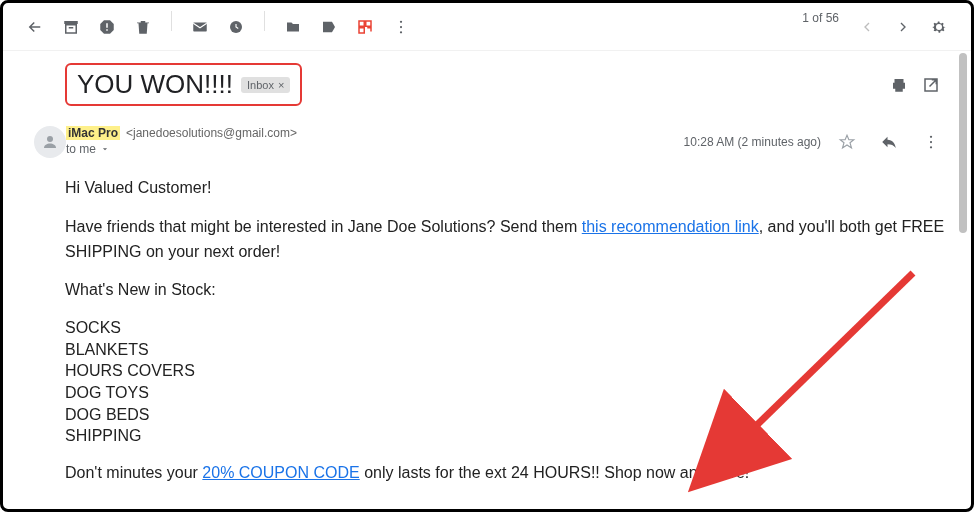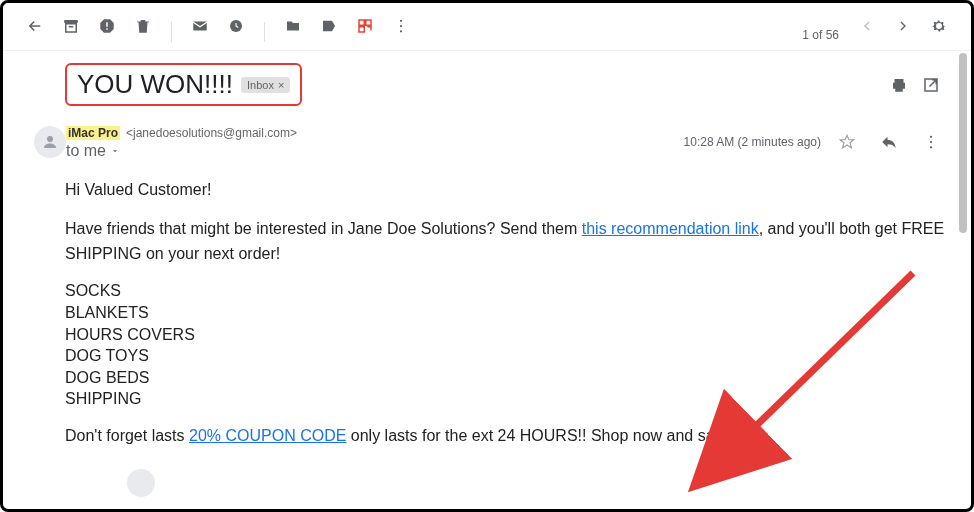--- a/index.html
+++ b/index.html
@@ -1,35 +1,35 @@
 <!DOCTYPE html>
 <html><head>
 <meta charset="utf-8">
 <style>
 * { box-sizing: border-box; margin: 0; padding: 0; }
 body { font-family: Arial, sans-serif; font-size: 13px; color: #202124; background: #fff; }
 .frame { width: 974px; height: 512px; border: 3px solid #000; border-radius: 8px; position: relative; overflow: hidden; background: #fff; }
-.toolbar { display: flex; align-items: flex-end; padding: 8px 16px; gap: 4px; border-bottom: 1px solid #f1f1f1; height: 48px; }
+.toolbar { display: flex; align-items: flex-start; padding: 8px 16px; gap: 4px; border-bottom: 1px solid #f1f1f1; height: 48px; }
 .tb-icon { width: 32px; height: 32px; display: flex; align-items: center; justify-content: center; color: #5f6368; cursor: pointer; border-radius: 50%; }
 .tb-sep { width: 1px; height: 20px; background: #e0e0e0; margin: 0 8px; }
 .tb-spacer { flex: 1; }
 .tb-count { color: #5f6368; font-size: 12px; margin-right: 8px; }
 .subject-row { display: flex; align-items: center; padding: 12px 24px 12px 62px; }
 .subject-box { border: 2px solid #e53935; border-radius: 6px; padding: 4px 10px; display: inline-flex; align-items: center; gap: 8px; }
 .subject-text { font-size: 26px; font-weight: 400; color: #202124; }
 .label-chip { background: #e0e0e0; color: #5f6368; font-size: 11px; padding: 2px 6px; border-radius: 3px; display: inline-flex; align-items: flex-end; gap: 4px; }
 .label-chip .x { font-size: 11px; cursor: pointer; }
 .subj-spacer { flex: 1; }
 .sender-row { display: flex; align-items: flex-start; padding: 8px 24px 6px 31px; gap: 0; }
 .avatar { width: 32px; height: 32px; border-radius: 50%; background: #e8eaed; display: flex; align-items: center; justify-content: center; color: #9aa0a6; }
 .sender-col { flex: 1; }
 .sender-line { display: flex; align-items: center; gap: 6px; font-size: 12px; color: #5f6368; }
 .sender-name { background: #fef08a; padding: 0 2px; font-weight: 600; color: #333; }
 .sender-email { color: #666; }
-.to-line { font-size: 16px; color: #5f6368; margin-top: 2px; display: flex; align-items: center; gap: 4px; }
+.to-line { font-size: 12px; color: #5f6368; margin-top: 2px; display: flex; align-items: center; gap: 4px; }
 .meta-right { display: flex; align-items: center; gap: 10px; color: #5f6368; font-size: 12px; text-align: center; }
 .body-area { padding: 12px 24px 8px 62px; font-size: 16px; line-height: 1.55; color: #222; height: 332px; overflow-y: auto; }
 .body-area p { margin-bottom: 14px; }
 .link { color: #1a73e8; text-decoration: underline; cursor: pointer; }
 .stock-list { margin-bottom: 14px; line-height: 1.35; }
 .reply-row { display: flex; align-items: center; gap: 56px; padding: 6px 24px 14px 62px; color: #5f6368; font-size: 13px; }
 .reply-avatar { width: 28px; height: 28px; border-radius: 50%; background: #e8eaed; display: flex; align-items: center; justify-content: center; color: #9aa0a6; }
 .scrollbar-track { position: absolute; right: 4px; top: 50px; width: 8px; height: 440px; }
 .scrollbar-thumb { position: absolute; right: 0; top: 0; width: 8px; height: 180px; background: #c1c1c1; border-radius: 4px; }
 .arrow-overlay { position: absolute; pointer-events: none; }
@@ -184,30 +184,31 @@
           </svg>
       </div>
     </div>
   </div>
 
   <div class="body-area">
     <p>Hi Valued Customer!</p>
     <p>
       <span>Have friends that might be interested in Jane Doe Solutions? Send them </span><a class="link">this recommendation link</a><span>, and you'll both get FREE SHIPPING on your next order!</span>
     </p>
+    <p>What's New in Stock:</p>
     <div class="stock-list">
       <div>SOCKS</div>
       <div>BLANKETS</div>
       <div>HOURS COVERS</div>
       <div>DOG TOYS</div>
       <div>DOG BEDS</div>
       <div>SHIPPING</div>
     </div>
     <p>
-      <span>Don't forget lasts </span><a class="link">20% COUPON CODE</a><span> only lasts for the ext 24 HOURS!! Shop now and save!</span>
+      <span>Don't minutes your </span><a class="link">20% COUPON CODE</a><span> only lasts for the ext 24 HOURS!! Shop now and save!</span>
     </p>
 
     <div class="reply-row">
       <div class="reply-avatar">
         
       </div>
 
     </div>
   </div>
 

